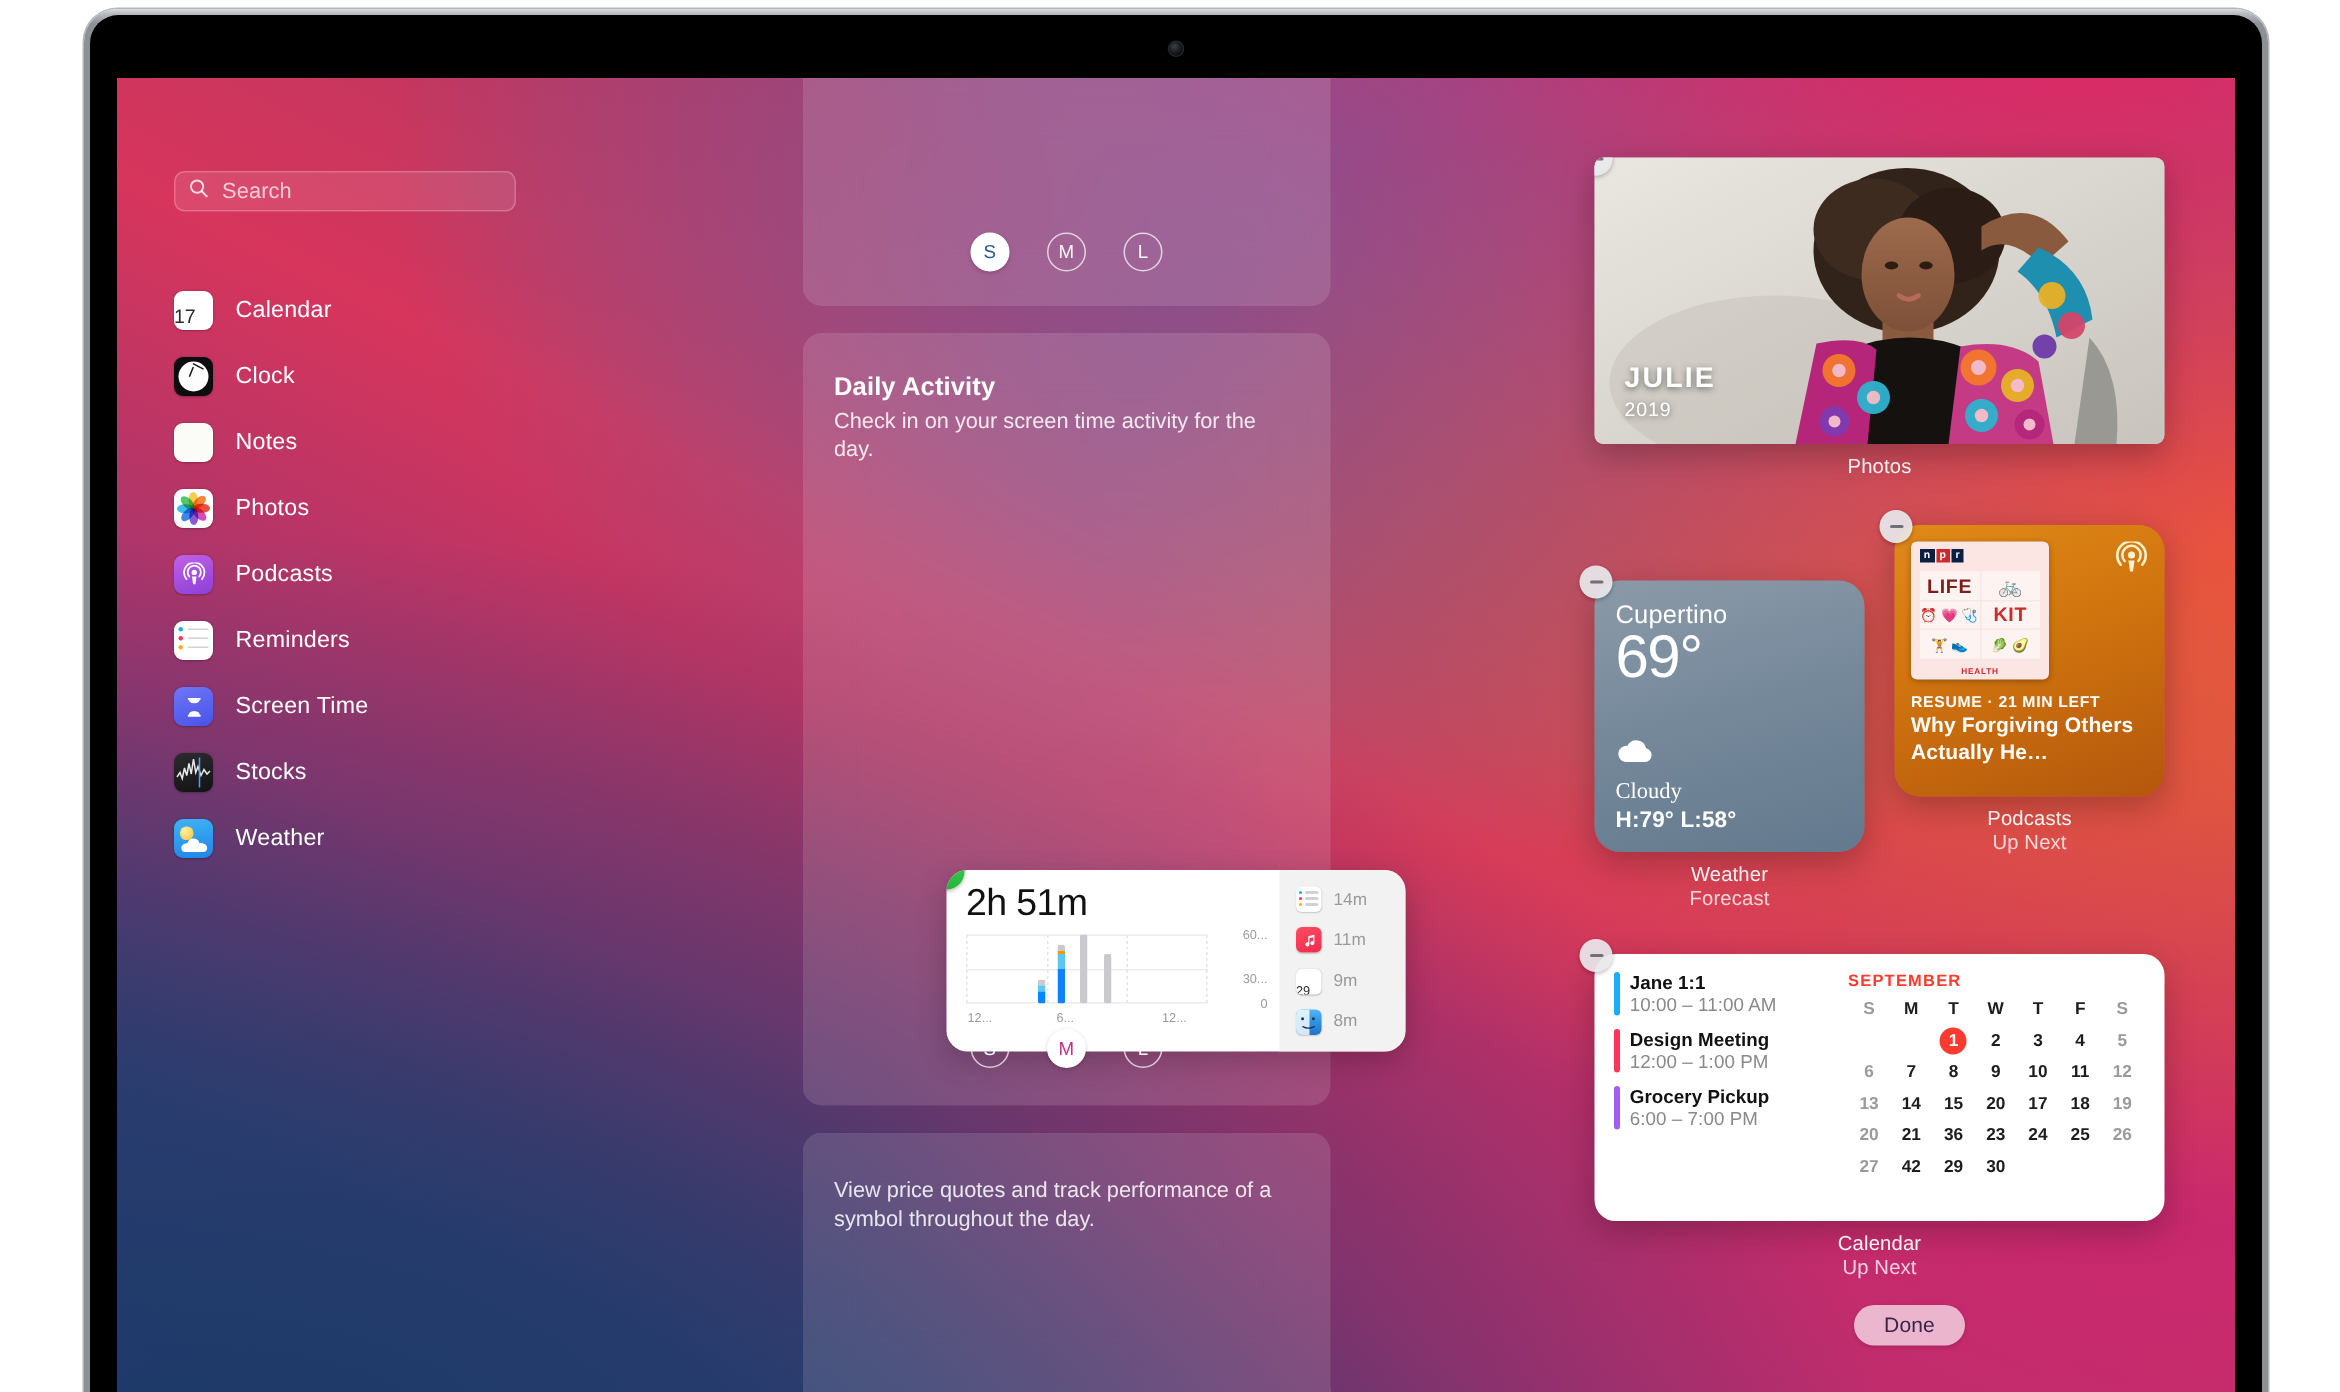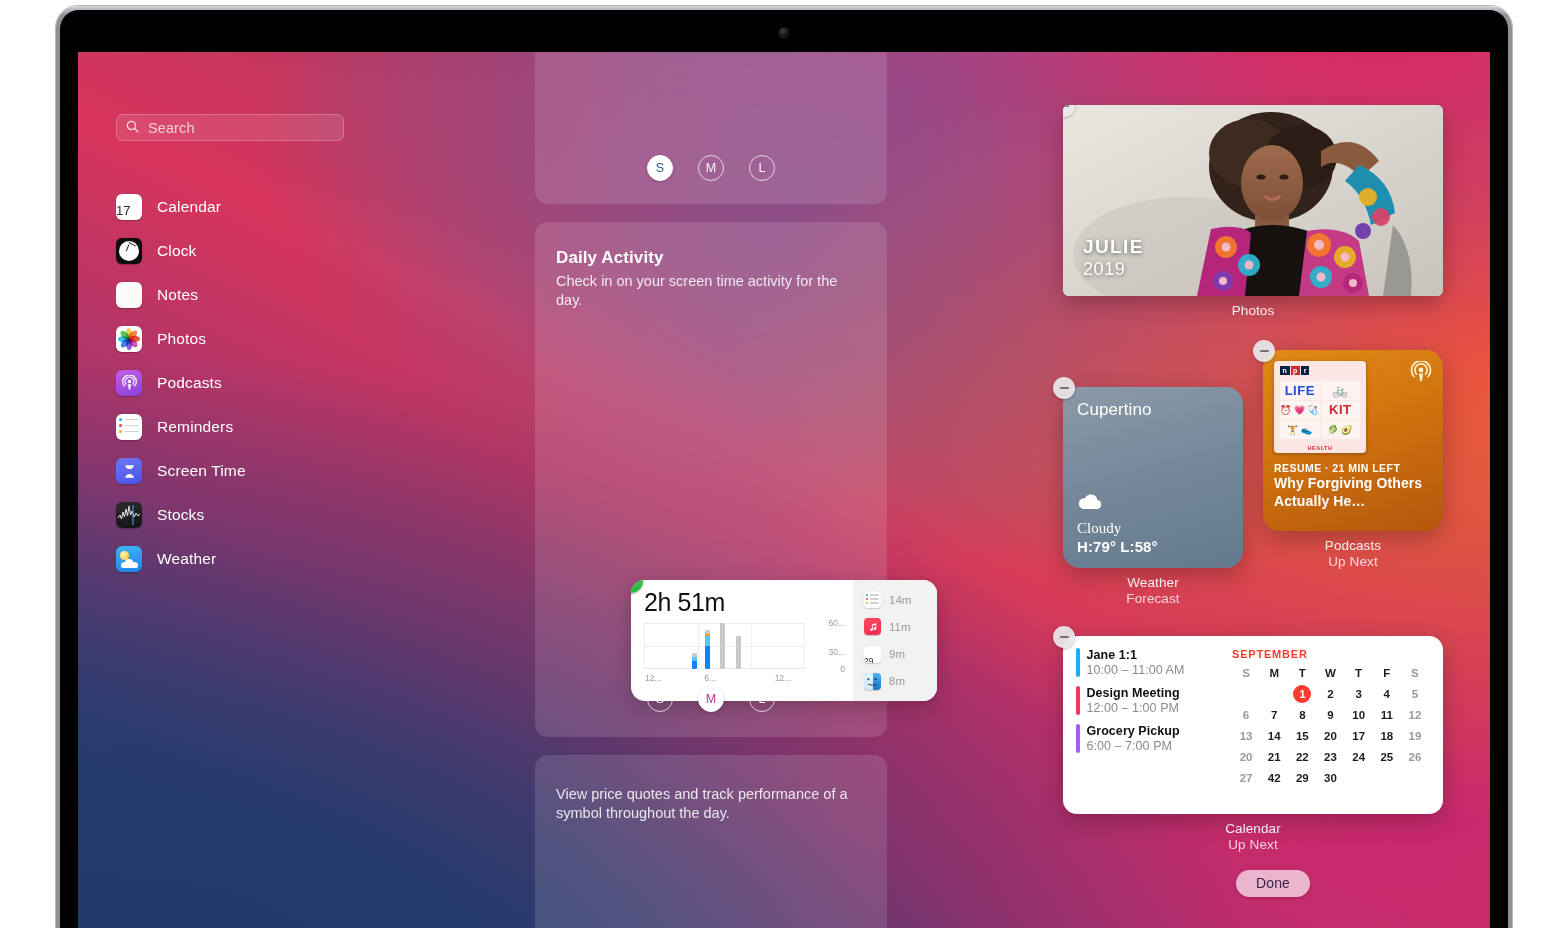--- a/index.html
+++ b/index.html
@@ -199,21 +199,21 @@
   #photos-w {
     position:relative; width: 380px; height: 191px; border-radius: 6px;
     overflow:hidden; box-shadow: 0 7px 22px rgba(0,0,0,.26);
     background: linear-gradient(100deg,#e3e0da 0%,#dcd8d1 42%,#cfcbc4 100%);
     text-decoration: underline;
   }
   #photo-art { position:absolute; inset:0; }
   #photo-cap { position:absolute; left:20px; bottom:16px; z-index:3; }
   #photo-cap .nm { font-size:19px; font-weight:700; color:#fff; letter-spacing:1.4px;
                    text-shadow:0 1px 4px rgba(0,0,0,.5); }
-  #photo-cap .yr { font-size:18px; color:#fff; letter-spacing:.6px; margin-top:1px;
+  #photo-cap .yr { font-size:13px; color:#fff; letter-spacing:.6px; margin-top:1px;
                    text-shadow:0 1px 4px rgba(0,0,0,.5); }
 
   
   #weather-w {
     position:relative; width:180px; height:181px; border-radius:17px;
     padding: 13px 14px;
     background: linear-gradient(165deg,#8b9aa8 0%,#76899b 46%,#63798d 100%);
     box-shadow: 0 7px 22px rgba(0,0,0,.24);
     color:#fff; display:flex; flex-direction:column;
   }
@@ -587,20 +587,21 @@
         </div>
 
         <div style="display:flex; gap:20px; margin-top:32px;">
 
           <div style="position:relative; width:180px;margin-top:37px;">
             <div id="weather-w">
               <div class="minus">
                   <i></i>
                 </div>
               <div id="wx-city">Cupertino</div>
+              <div id="wx-temp">69°</div>
               <div style="flex:1"></div>
               <div style="margin-bottom:3px">
                 <svg width="26" height="17" viewBox="0 0 26 17">
                   <path d="M6.6 16h13.2a4.6 4.6 0 0 0 .6-9.1A6.6 6.6 0 0 0 8 5.2 5.4 5.4 0 0 0 6.6 16z" fill="#fff"></path>
                 </svg>
               </div>
               <div id="wx-cond">Cloudy</div>
               <div id="wx-hl">H:79° L:58°</div>
             </div>
             <div class="wlabel">
@@ -622,21 +623,21 @@
                   <path d="M4.8 15.5a9.5 9.5 0 1 1 14.4 0" fill="none" stroke="#fff2cf" stroke-width="1.7" stroke-linecap="round"></path>
                 </svg>
               </div>
               <div id="pod-art">
                 <div style="display:flex;gap:1px;padding:5px 0 0 6px">
                   <span style="background:#0a1f44;color:#fff;font-size:7px;font-weight:700;padding:1px 2.5px;letter-spacing:.3px">n</span>
                   <span style="background:#d0282f;color:#fff;font-size:7px;font-weight:700;padding:1px 2.5px;letter-spacing:.3px">p</span>
                   <span style="background:#0a1f44;color:#fff;font-size:7px;font-weight:700;padding:1px 2.5px;letter-spacing:.3px">r</span>
                 </div>
                 <div style="position:absolute;left:6px;top:20px;right:6px;bottom:14px;display:grid;grid-template-columns:1fr 1fr;grid-template-rows:1fr 1fr 1fr;gap:1px">
-                  <div style="background:#fdf3f1;display:flex;align-items:center;justify-content:center;color:#1d4ed8;font-size:13px;font-weight:800;letter-spacing:.5px">LIFE</div>
+                  <div style="background:#fdf3f1;display:flex;align-items:center;justify-content:center;color:#7f1d1d;font-size:13px;font-weight:800;letter-spacing:.5px">LIFE</div>
                   <div style="background:#fdf3f1;display:flex;align-items:center;justify-content:center;font-size:13px">🚲</div>
                   <div style="background:#fdf3f1;display:flex;align-items:center;justify-content:center;font-size:9px">⏰ 💗 🩺</div>
                   <div style="background:#fdf3f1;display:flex;align-items:center;justify-content:center;color:#d0282f;font-size:13px;font-weight:800;letter-spacing:.5px">KIT</div>
                   <div style="background:#fdf3f1;display:flex;align-items:center;justify-content:center;font-size:9px">🏋 👟</div>
                   <div style="background:#fdf3f1;display:flex;align-items:center;justify-content:center;font-size:9px">🥬 🥑</div>
                 </div>
                 <div style="position:absolute;left:0;right:0;bottom:2px;text-align:center;color:#d0282f;font-size:5.5px;font-weight:700;letter-spacing:.5px">HEALTH</div>
               </div>
               <div id="pod-meta">RESUME · 21 MIN LEFT</div>
               <div id="pod-title">Why Forgiving Others Actually He…</div>
@@ -714,21 +715,21 @@
                       <td>14</td>
                       <td>15</td>
                       <td>20</td>
                       <td>17</td>
                       <td>18</td>
                       <td class="we">19</td>
                     </tr>
                     <tr>
                       <td class="we">20</td>
                       <td>21</td>
-                      <td>22</td>
+                      <td>36</td>
                       <td>23</td>
                       <td>24</td>
                       <td>25</td>
                       <td class="we">26</td>
                     </tr>
                     <tr>
                       <td class="we">27</td>
                       <td>42</td>
                       <td>29</td>
                       <td>30</td>

